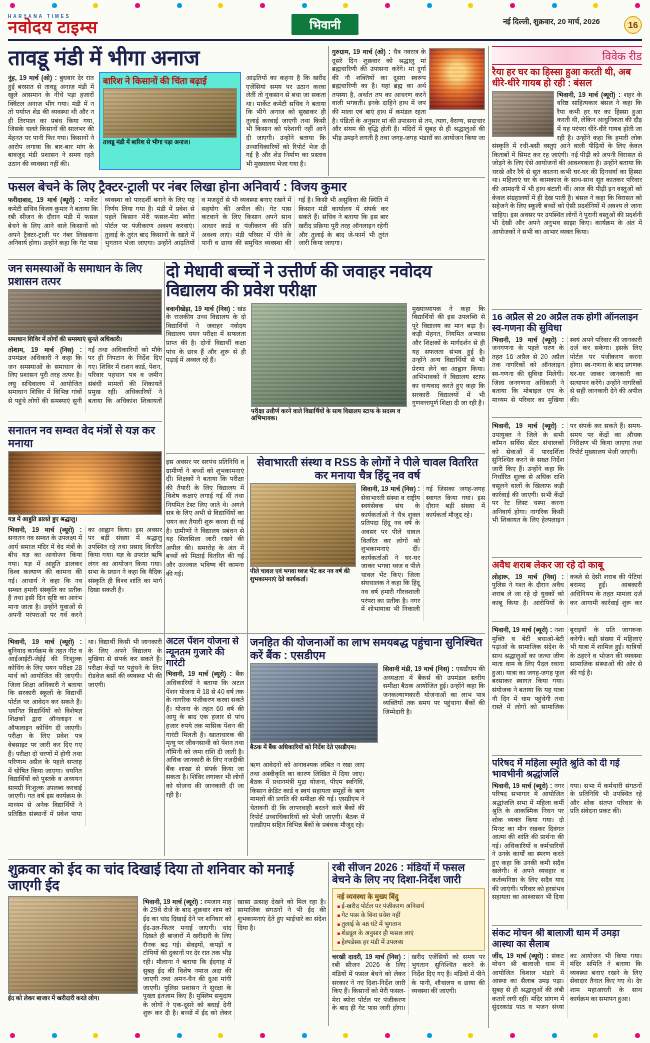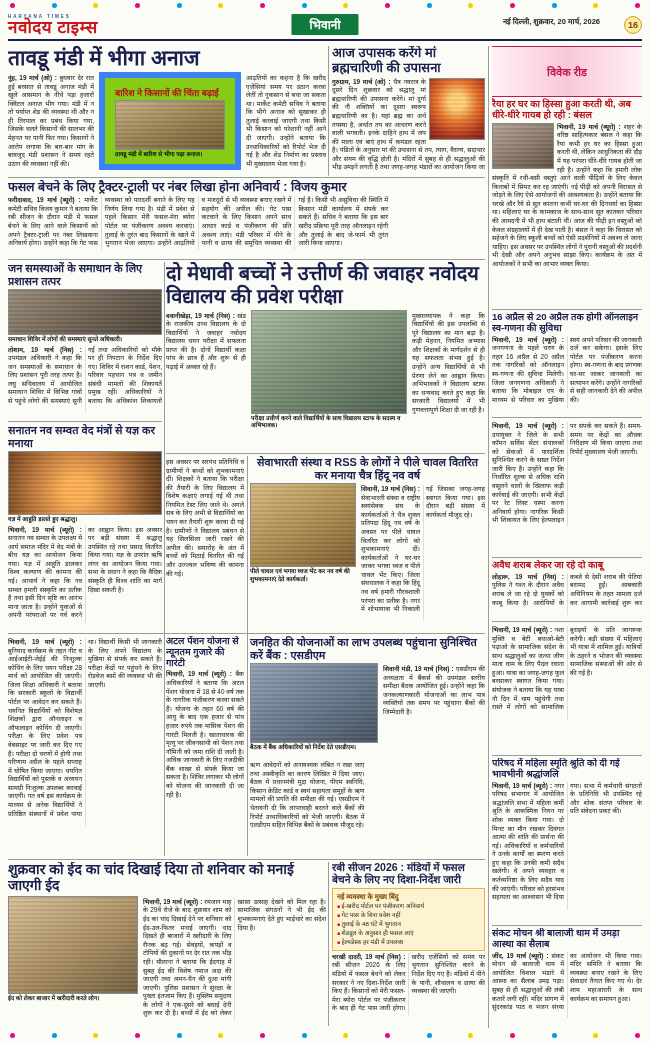--- a/index.html
+++ b/index.html
@@ -23,21 +23,21 @@
   .edition-badge { position:absolute; left:50%; transform:translateX(-50%); background:#0e7a3e; color:#fff;
                    font-size:12px; font-weight:bold; padding:2px 18px; border-radius:1px; }
   .mast-right { display:flex; align-items:flex-start; gap:24px; }
   .mast-date { font-size:7.5px; font-weight:bold; color:#222; }
   .page-badge { font-size:9px; font-weight:bold; color:#7a4a00; background:#ffe9a8; border:1px solid #d4a017;
                 border-radius:50%; width:18px; height:18px; display:flex; align-items:center; justify-content:center; }
 
   
   .art { position:absolute; overflow:hidden; }
   .hl { color:#1a1f4e; font-weight:bold; line-height:1.14; font-family:"Liberation Sans", sans-serif; }
-  .h-xl{ font-size:21px; } .h-lg{ font-size:20px; } .h-md{ font-size:13px; }
+  .h-xl{ font-size:21px; } .h-lg{ font-size:17px; } .h-md{ font-size:13px; }
   .h-sm{ font-size:11px; } .h-xs{ font-size:9.5px; }
   .red{ color:#b5121b; }
   .center{ text-align:center; }
   .body-text { font-size:6.4px; line-height:1.34; text-align:justify; color:#1b1b1b; margin-top:2px; }
   .dateline { font-weight:bold; }
   .fill { height:100%; overflow:hidden; }
   .row { display:flex; gap:5px; margin-top:2px; }
   .cols2 { column-count:2; column-gap:6px; column-rule:1px solid #ddd; column-fill:auto; overflow:hidden; }
   .cols5 { column-count:5; column-gap:7px; column-rule:1px solid #ddd; column-fill:auto; overflow:hidden; }
 
@@ -50,29 +50,29 @@
   .ph-grain  { background:linear-gradient(160deg,#c9b086,#97804f 55%,#6e5a36); }
   .ph-deity  { background:radial-gradient(circle at 50% 38%, #ffd27a 0 16%, #e8722a 45%, #a8321f 78%, #7c1f16); }
   .ph-meeting{ background:linear-gradient(145deg,#9a8b79,#6e6253 55%,#4c4338); }
   .ph-group  { background:linear-gradient(150deg,#a9bba0,#7d9378 45%,#4f6150); }
   .ph-havan  { background:radial-gradient(circle at 45% 62%, #ffb054 0 14%, #c77f3f 45%, #7a4a22 80%, #57351a); }
   .ph-rice   { background:linear-gradient(150deg,#d9bb82,#b08f53 50%,#7c5e31); }
   .ph-office { background:linear-gradient(150deg,#93a3b5,#67788b 55%,#45525f); }
   .ph-eid    { background:linear-gradient(150deg,#d8c096,#a98e63 55%,#73603f); }
   .ph-items  { background:linear-gradient(150deg,#b4a494,#8a7a6a 55%,#5f5243); }
 
-  .inset { border:6px solid #3b82f6; padding:10px; background:#84cc16; }
+  .inset { border:1px solid #3b82f6; padding:3px; background:#5eead4; }
   .inset-hl { font-size:9px; font-weight:bold; color:#b5121b; line-height:1.15; margin-bottom:2px; }
 
   .subhead-box { border:1px solid #9a9a9a; background:#f4f0e2; color:#b5121b; font-weight:bold;
                  font-size:7.3px; line-height:1.3; padding:3px; }
 
-  .col-header { text-align:center; font-size:11px; font-weight:bold; color:#c2185b;
+  .col-header { text-align:right; font-size:11px; font-weight:normal; color:#c2185b;
                 background:linear-gradient(90deg,#fff0f4,#f9c8d6,#fff0f4);
-                border-top:1px solid #c2185b; border-bottom:1px solid #c2185b; padding:17px 0; }
+                border-top:1px solid #c2185b; border-bottom:1px solid #c2185b; padding:1px 0; }
 
   .info-box { background:#fdf3d1; border:1px solid #e0b64b; padding:3px 4px; margin-top:2px; }
   .info-title { font-size:7px; font-weight:bold; color:#7a4a00; margin-bottom:1px; }
   .info-row { font-size:6.2px; line-height:1.45; color:#222; }
   .info-row::before { content:"■ "; color:#c8161d; font-size:5px; }
 
   .hline { position:absolute; height:1px; background:#9b9b9b; }
   .vline { position:absolute; width:1px; background:#9b9b9b; }
 
   .fig-right { float:right; width:56px; margin:0 0 2px 3px; }
@@ -123,21 +123,20 @@
         <figure>
           <div class="photo ph-grain" style="height:50px"></div>
           <figcaption class="caption">तावडू मंडी में बारिश से भीगा पड़ा अनाज।</figcaption>
         </figure>
       </div>
       <p class="body-text fill" style="flex:1">आढ़तियों का कहना है कि खरीद एजेंसियां समय पर उठान करवा लेतीं तो नुकसान से बचा जा सकता था। मार्केट कमेटी सचिव ने बताया कि भीगे अनाज को सुखाकर ही तुलाई करवाई जाएगी तथा किसी भी किसान को परेशानी नहीं आने दी जाएगी। उन्होंने बताया कि उच्चाधिकारियों को रिपोर्ट भेज दी गई है और शेड निर्माण का प्रस्ताव भी मुख्यालय भेजा गया है।</p>
     </div>
   </article>
 
   <article class="art" style="left:332px;top:46px;width:153px;height:128px">
-    <h2 class="hl h-md">आज उपासक करेंगे मां ब्रह्मचारिणी की उपासना</h2>
     <div class="body-text" style="height:94px;overflow:hidden">
       <figure class="fig-right">
         <div class="photo ph-deity" style="height:62px"></div>
       </figure>
       <span class="dateline">गुरुग्राम, 19 मार्च (ओ) :</span> <span>चैत्र नवरात्र के दूसरे दिन शुक्रवार को श्रद्धालु मां ब्रह्मचारिणी की उपासना करेंगे। मां दुर्गा की नौ शक्तियों का दूसरा स्वरूप ब्रह्मचारिणी का है। यहां ब्रह्म का अर्थ तपस्या है, अर्थात तप का आचरण करने वाली भगवती। इनके दाहिने हाथ में जप की माला एवं बाएं हाथ में कमंडल रहता है। पंडितों के अनुसार मां की उपासना से तप, त्याग, वैराग्य, सदाचार और संयम की वृद्धि होती है। मंदिरों में सुबह से ही श्रद्धालुओं की भीड़ उमड़ने लगती है तथा जगह-जगह भंडारों का आयोजन किया जा रहा है। शहर के देवी मंदिरों में नवरात्र को लेकर विशेष सजावट की गई है। मंदिर समितियों ने बताया कि सुबह व शाम की आरती में बड़ी संख्या में श्रद्धालु पहुंच रहे हैं। कई स्थानों पर दुर्गा सप्तशती के पाठ व जागरण का आयोजन भी किया जा रहा है।</span>
     </div>
   </article>
 
   <article class="art" style="left:8px;top:180px;width:477px;height:76px">
     <h2 class="hl" style="font-size:12.5px">फसल बेचने के लिए ट्रैक्टर-ट्राली पर नंबर लिखा होना अनिवार्य : विजय कुमार</h2>
@@ -194,21 +193,21 @@
   <article class="art" style="left:8px;top:636px;width:154px;height:220px">
     <p class="body-text cols2" style="height:188px"><span class="dateline">भिवानी, 19 मार्च (ब्यूरो) :</span> <span>बुनियाद कार्यक्रम के तहत नीट व आईआईटी-जेईई की निःशुल्क कोचिंग के लिए चयन परीक्षा 28 मार्च को आयोजित की जाएगी। जिला शिक्षा अधिकारी ने बताया कि सरकारी स्कूलों के विद्यार्थी पोर्टल पर आवेदन कर सकते हैं। चयनित विद्यार्थियों को विशेषज्ञ शिक्षकों द्वारा ऑनलाइन व ऑफलाइन कोचिंग दी जाएगी। परीक्षा के लिए प्रवेश पत्र वेबसाइट पर जारी कर दिए गए हैं। परीक्षा दो चरणों में होगी तथा परिणाम अप्रैल के पहले सप्ताह में घोषित किया जाएगा। चयनित विद्यार्थियों को पुस्तकें व अध्ययन सामग्री निःशुल्क उपलब्ध करवाई जाएगी। गत वर्ष इस कार्यक्रम के माध्यम से अनेक विद्यार्थियों ने प्रतिष्ठित संस्थानों में प्रवेश पाया था। विद्यार्थी किसी भी जानकारी के लिए अपने विद्यालय के मुखिया से संपर्क कर सकते हैं। परीक्षा केंद्रों पर पहुंचने के लिए रोडवेज बसों की व्यवस्था भी की जाएगी।</span></p>
   </article>
 
   <article class="art" style="left:166px;top:636px;width:78px;height:220px">
     <h2 class="hl h-xs">अटल पेंशन योजना से न्यूनतम गुजारे की गारंटी</h2>
     <p class="body-text" style="height:176px;overflow:hidden"><span class="dateline">भिवानी, 19 मार्च (ब्यूरो) :</span> <span>बैंक अधिकारियों ने बताया कि अटल पेंशन योजना में 18 से 40 वर्ष तक के नागरिक पंजीकरण करवा सकते हैं। योजना के तहत 60 वर्ष की आयु के बाद एक हजार से पांच हजार रुपये तक मासिक पेंशन की गारंटी मिलती है। खाताधारक की मृत्यु पर जीवनसाथी को पेंशन तथा नॉमिनी को जमा राशि दी जाती है। अधिक जानकारी के लिए नजदीकी बैंक शाखा से संपर्क किया जा सकता है। शिविर लगाकर भी लोगों को योजना की जानकारी दी जा रही है।</span></p>
   </article>
 
   <article class="art" style="left:250px;top:636px;width:235px;height:220px">
-    <h2 class="hl h-sm">जनहित की योजनाओं का लाभ उपलब्ध पहुंचाना सुनिश्चित करें बैंक : एसडीएम</h2>
+    <h2 class="hl h-sm">जनहित की योजनाओं का लाभ समयबद्ध पहुंचाना सुनिश्चित करें बैंक : एसडीएम</h2>
     <div class="row" style="height:96px">
       <figure style="width:128px">
         <div class="photo ph-office" style="height:80px"></div>
         <figcaption class="caption">बैठक में बैंक अधिकारियों को निर्देश देते एसडीएम।</figcaption>
       </figure>
       <p class="body-text fill" style="flex:1"><span class="dateline">सिवानी मंडी, 19 मार्च (निस) :</span> <span>एसडीएम की अध्यक्षता में बैंकर्स की उपमंडल स्तरीय समीक्षा बैठक आयोजित हुई। उन्होंने कहा कि जनकल्याणकारी योजनाओं का लाभ पात्र व्यक्तियों तक समय पर पहुंचाना बैंकों की जिम्मेदारी है।</span></p>
     </div>
     <p class="body-text cols2" style="height:84px">ऋण आवेदनों को अनावश्यक लंबित न रखा जाए तथा अस्वीकृति का कारण लिखित में दिया जाए। बैठक में प्रधानमंत्री मुद्रा योजना, पीएम स्वनिधि, किसान क्रेडिट कार्ड व स्वयं सहायता समूहों के ऋण मामलों की प्रगति की समीक्षा की गई। एसडीएम ने चेतावनी दी कि लापरवाही बरतने वाले बैंकों की रिपोर्ट उच्चाधिकारियों को भेजी जाएगी। बैठक में एलडीएम सहित विभिन्न बैंकों के प्रबंधक मौजूद रहे।</p>
   </article>
 

